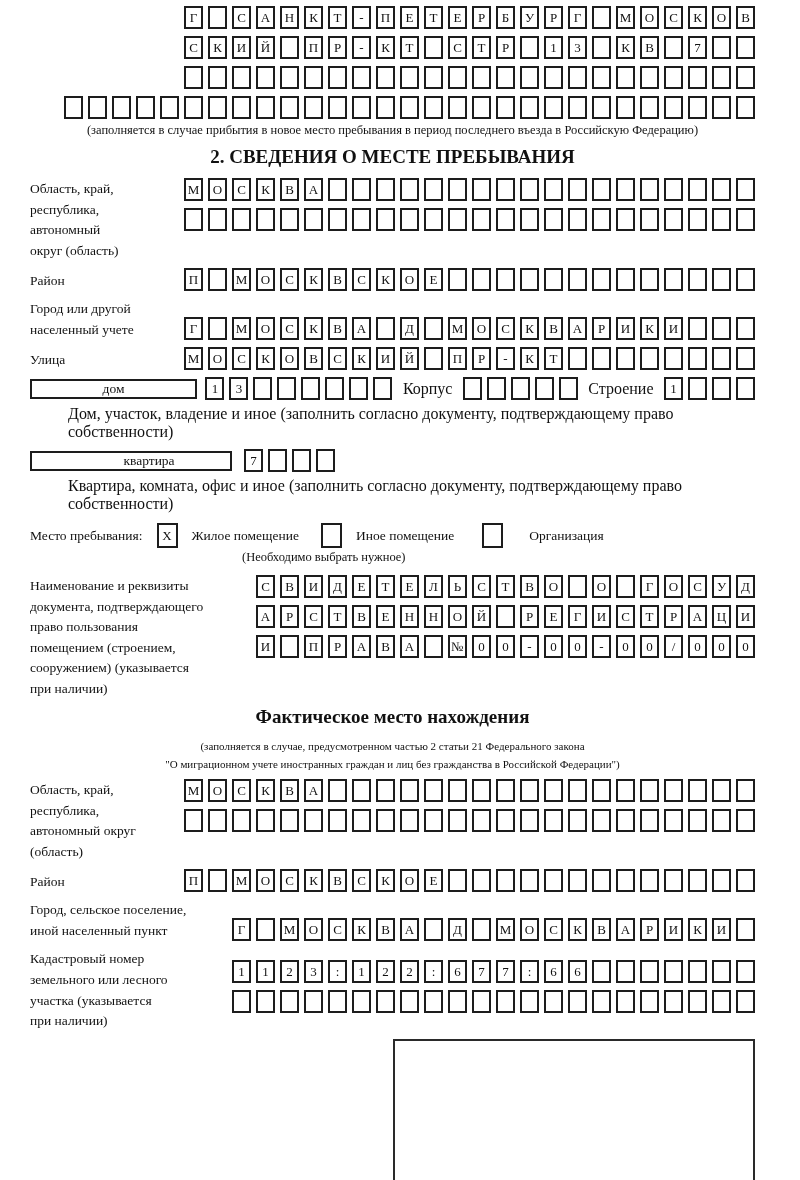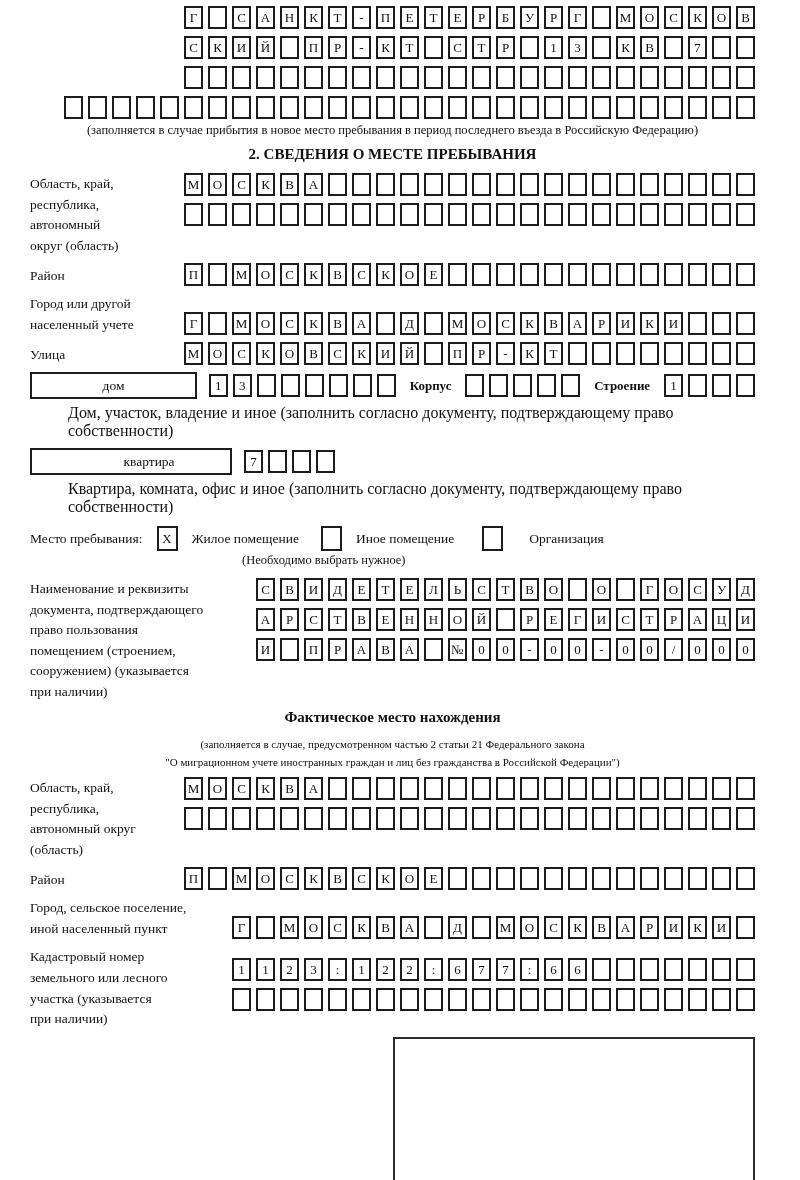--- a/index.html
+++ b/index.html
@@ -11,25 +11,25 @@
   .form-line{display:flex;margin-bottom:7px;align-items:flex-end;}
   .lbl{font-size:13.5px;line-height:1.52;white-space:pre-line;padding-top:1px;}
   .cells-col{margin-left:auto;display:flex;flex-direction:column;gap:7px;}
   .cell-row{display:flex;gap:5px;justify-content:flex-end;}
   .cells-right{margin-left:auto;}
   .cell{width:19px;height:23px;flex:0 0 19px;border:2px solid #1d1d1d;box-sizing:border-box;
         display:flex;align-items:center;justify-content:center;
         font-size:13px;line-height:1;background:#fff;}
   .note{font-size:12.5px;text-align:center;margin:2px 0 8px 0;}
   .note-left{font-size:16px;text-align:left;margin:0 0 8px 38px;}
-  .sec-title{font-size:15px;font-weight:bold;text-align:center;margin:6px 0 10px 0;}
-  .wide-box{border:2px solid #1d1d1d;box-sizing:border-box;height:27px;display:flex;
+  .sec-title{font-size:19px;font-weight:bold;text-align:center;margin:6px 0 10px 0;}
+  .wide-box{border:2px solid #1d1d1d;box-sizing:border-box;height:20px;display:flex;
             align-items:center;justify-content:center;font-size:13.5px;background:#fff;}
   .house-line{display:flex;align-items:center;justify-content:space-between;margin-bottom:5px;}
-  .inline-lbl{font-size:13px;padding:0 2px;font-weight:bold;}
+  .inline-lbl{font-size:16px;padding:0 2px;}
   .apt-line{display:flex;align-items:center;gap:12px;margin-bottom:5px;}
   .stay-line{display:flex;align-items:center;gap:14px;margin:10px 0 2px 0;font-size:13.5px;}
   .chk{width:21px;height:25px;border:2px solid #1d1d1d;box-sizing:border-box;flex:0 0 21px;
        display:flex;align-items:center;justify-content:center;font-size:13px;background:#fff;}
   .choose-note{font-size:12.5px;margin:2px 0 10px 212px;}
   .fact-note{font-size:11px;text-align:center;line-height:1.6;margin-bottom:6px;}
   .stamp-wrap{display:flex;flex-direction:column;margin-left:auto;width:400px;margin-top:6px;}
   .stamp-box{border:2px solid #2a2a2a;box-sizing:border-box;width:362px;height:172px;
              margin-left:auto;background:#fff;}
   .mt4{margin-top:4px;}

